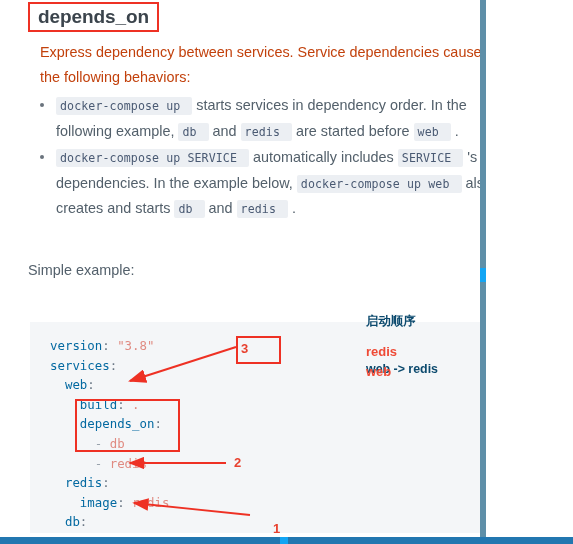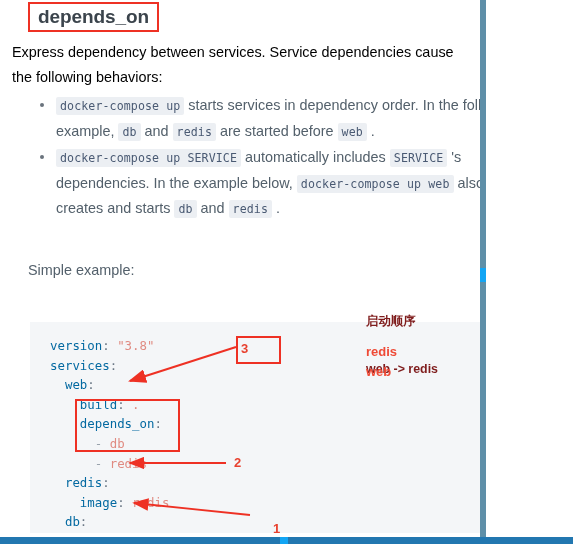--- a/index.html
+++ b/index.html
@@ -44,26 +44,26 @@
     font-size: 19px;
     font-weight: 600;
     color: #3b444c;
     letter-spacing: -0.1px;
     line-height: 1;
   }
 
   
   .para {
     position: absolute;
-    left: 12px;
+    left: 40px;
     top: 40px;
     width: 460px;
     font-size: 14.4px;
     line-height: 25px;
-    color: #000000;
+    color: #c2410c;
   }
 
   
   ul.bullets {
     position: absolute;
     left: 28px;
     top: 93px;
     width: 464px;
     margin: 0;
     padding: 0 0 0 28px;
@@ -84,21 +84,21 @@
     width: 4px; height: 4px;
     border-radius: 50%;
     background: #6a737d;
   }
 
   code.ic {
     font-family: "DejaVu Sans Mono", monospace;
     font-size: 11.6px;
     background: #eceff3;
     color: #4a5a73;
-    padding: 2px 4px 2px 4px;
+    padding: 2px 12px 2px 4px;
     border-radius: 2px;
     white-space: nowrap;
     letter-spacing: 0.1px;
   }
 
   .sub {
     position: absolute;
     left: 28px;
     top: 262px;
     font-size: 14.4px;
@@ -157,21 +157,21 @@
   .n1 { left: 273px; top: 521px; }
 
   .cn-note {
     position: absolute;
     left: 366px;
     top: 281px;
     font-family: "Liberation Sans", sans-serif;
     font-size: 12.4px;
     font-weight: 700;
     line-height: 16px;
-    color: #7f1d1d;
+    color: #0c4a6e;
     white-space: pre;
   }
   .cn-note .l2 { font-weight: 600; }
 
   .side-note {
     position: absolute;
     left: 366px;
     top: 342px;
     font-family: "Liberation Sans", sans-serif;
     font-size: 13px;

